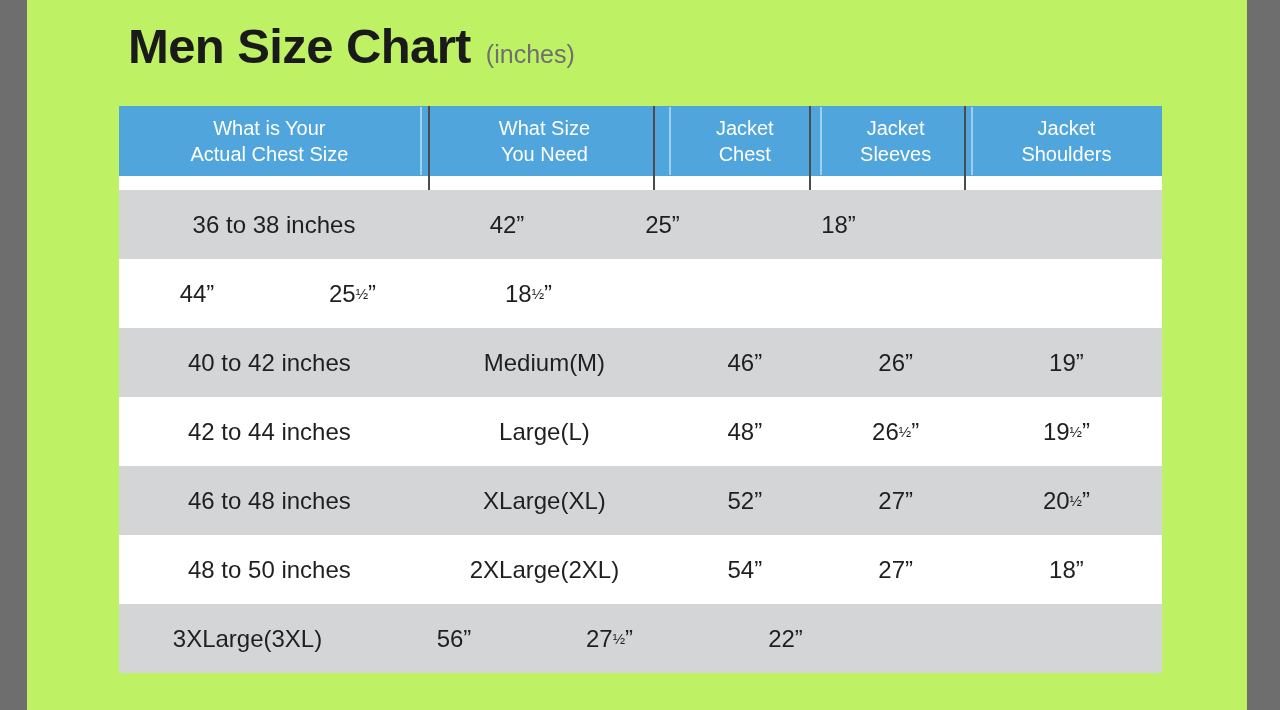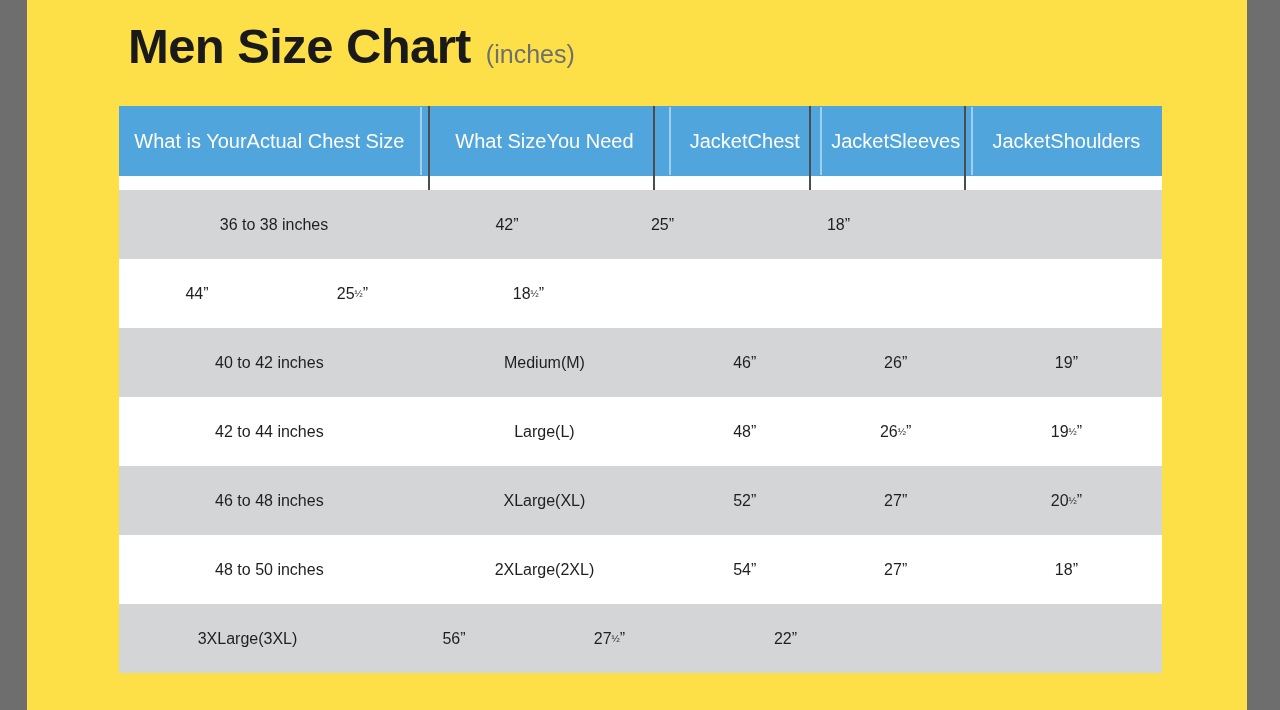--- a/index.html
+++ b/index.html
@@ -29,21 +29,21 @@
   .letterbox.left  { left: 0;   width: 27px; }
   .letterbox.right { left: 1247px; width: 33px; }
 
   
   .slide {
     position: absolute;
     left: 27px;
     top: 0;
     width: 1220px;
     height: 710px;
-    background: #fde047;
+    background: #bef264;
     overflow: hidden;
   }
 
   
   .title-block {
     position: absolute;
     left: 101px;
     top: 22px;
     display: flex;
     align-items: baseline;
@@ -73,21 +73,21 @@
   }
 
   .head-row {
     display: flex;
     width: 100%;
     height: 70px;
     background: #4fa5dc;
   }
   .head-cell {
     display: flex;
-    flex-direction: row;
+    flex-direction: column;
     align-items: center;
     justify-content: center;
     color: #ffffff;
     font-size: 20px;
     line-height: 1.30;
     font-weight: normal;
     text-align: center;
     position: relative;
   }
   .head-cell + .head-cell::before {
@@ -110,21 +110,21 @@
     height: 69px;
     position: relative;
   }
   .row.shaded { background: #d3d5d7; }
   .row.plain  { background: #ffffff; }
 
   .cell {
     display: flex;
     align-items: center;
     justify-content: center;
-    font-size: 16px;
+    font-size: 24px;
     color: #1f1f1f;
     text-align: center;
     position: relative;
     white-space: nowrap;
   }
 
   
   .rules {
     position: absolute;
     left: 0; top: 0;

